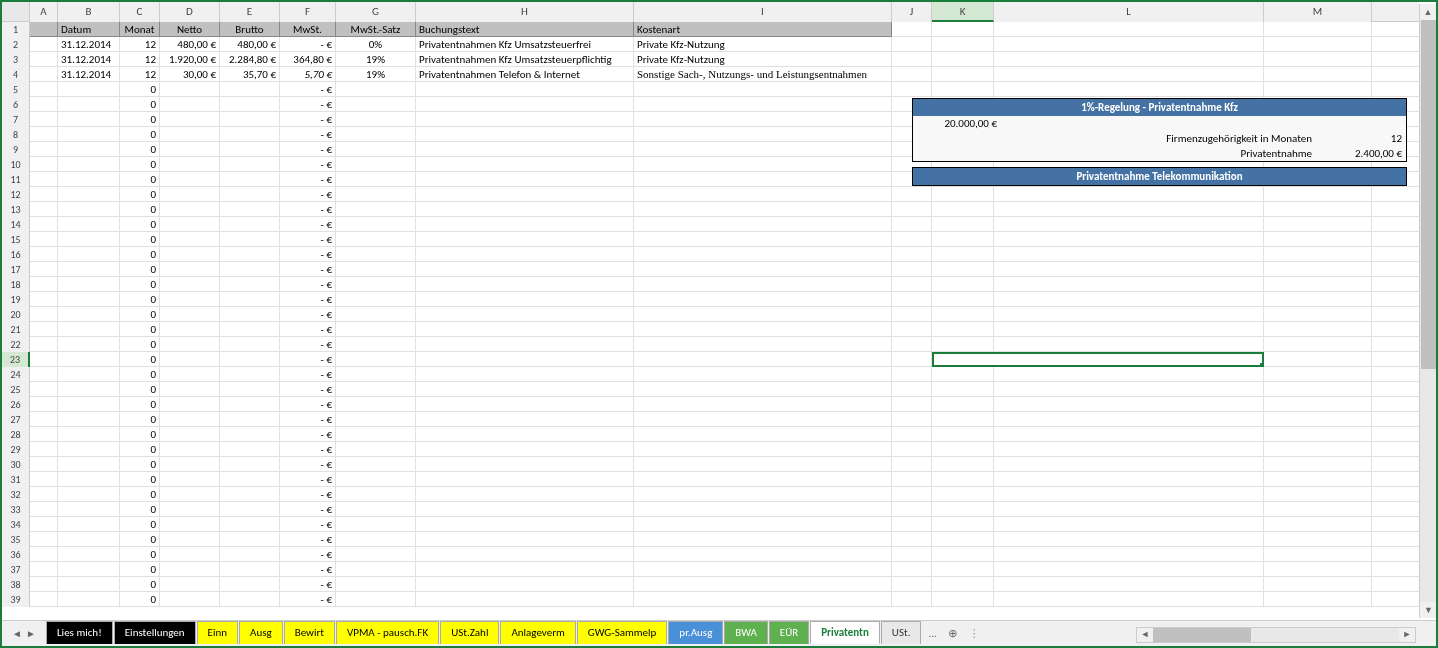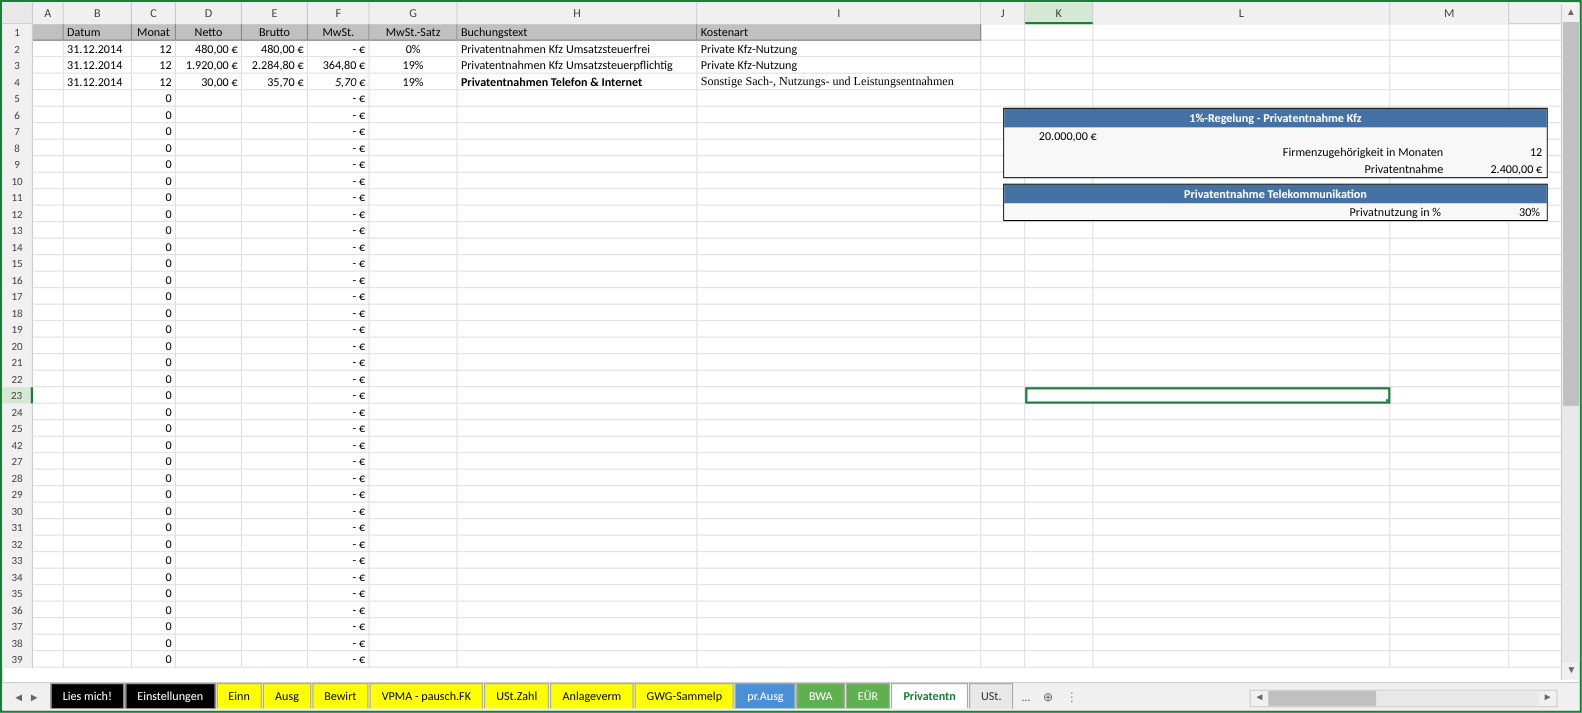--- a/index.html
+++ b/index.html
@@ -119,21 +119,21 @@
       </div>
       <div class="row">
         <div class="rh">4</div>
         <div class="cell " style="width: 28px;"></div>
         <div class="cell " style="width: 62px;">31.12.2014</div>
         <div class="cell r" style="width: 40px;">12</div>
         <div class="cell r" style="width: 60px;">30,00 €</div>
         <div class="cell r" style="width: 60px;">35,70 €</div>
         <div class="cell r" style="width: 56px; font-style: italic;">5,70 €</div>
         <div class="cell c" style="width: 80px;">19%</div>
-        <div class="cell " style="width: 218px; font-weight: bold;">Privatentnahmen Telefon &amp; Internet</div>
+        <div class="cell " style="width: 218px;">Privatentnahmen Telefon &amp; Internet</div>
         <div class="cell " style="width: 258px; font-family: Liberation Serif, serif;">Sonstige Sach-, Nutzungs- und Leistungsentnahmen</div>
         <div class="cell " style="width: 40px;"></div>
         <div class="cell " style="width: 62px;"></div>
         <div class="cell " style="width: 270px;"></div>
         <div class="cell " style="width: 108px;"></div>
       </div>
       <div class="row">
         <div class="rh">5</div>
         <div class="cell " style="width: 28px;"></div>
         <div class="cell " style="width: 62px;"></div>
@@ -463,21 +463,21 @@
         <div class="cell r" style="width: 56px;">-    €</div>
         <div class="cell " style="width: 80px;"></div>
         <div class="cell " style="width: 218px;"></div>
         <div class="cell " style="width: 258px;"></div>
         <div class="cell " style="width: 40px;"></div>
         <div class="cell " style="width: 62px;"></div>
         <div class="cell " style="width: 270px;"></div>
         <div class="cell " style="width: 108px;"></div>
       </div>
       <div class="row">
-        <div class="rh">42</div>
+        <div class="rh">26</div>
         <div class="cell " style="width: 28px;"></div>
         <div class="cell " style="width: 62px;"></div>
         <div class="cell r" style="width: 40px;">0</div>
         <div class="cell " style="width: 60px;"></div>
         <div class="cell " style="width: 60px;"></div>
         <div class="cell r" style="width: 56px;">-    €</div>
         <div class="cell " style="width: 80px;"></div>
         <div class="cell " style="width: 218px;"></div>
         <div class="cell " style="width: 258px;"></div>
         <div class="cell " style="width: 40px;"></div>
@@ -706,24 +706,20 @@
       <div class="box1v">12</div>
     </div>
     <div class="box1r">
       <div class="box1l">Privatentnahme</div>
       <div class="box1v">2.400,00 €</div>
     </div>
   </div>
 
 <div class="box2">
   <div class="box1h">Privatentnahme Telekommunikation</div>
-  <div class="box2r">
-    <div class="box1l">Privatnutzung in %</div>
-    <div class="box1v">30%</div>
-  </div>
 </div>
 
 <div class="vsb">
   <div class="vsb-btn">▲</div>
   <div class="vsb-track">
       <div class="vsb-thumb"></div>
     </div>
   <div class="vsb-btn" style="position:absolute;bottom:0;width:17px">▼</div>
 </div>
 

